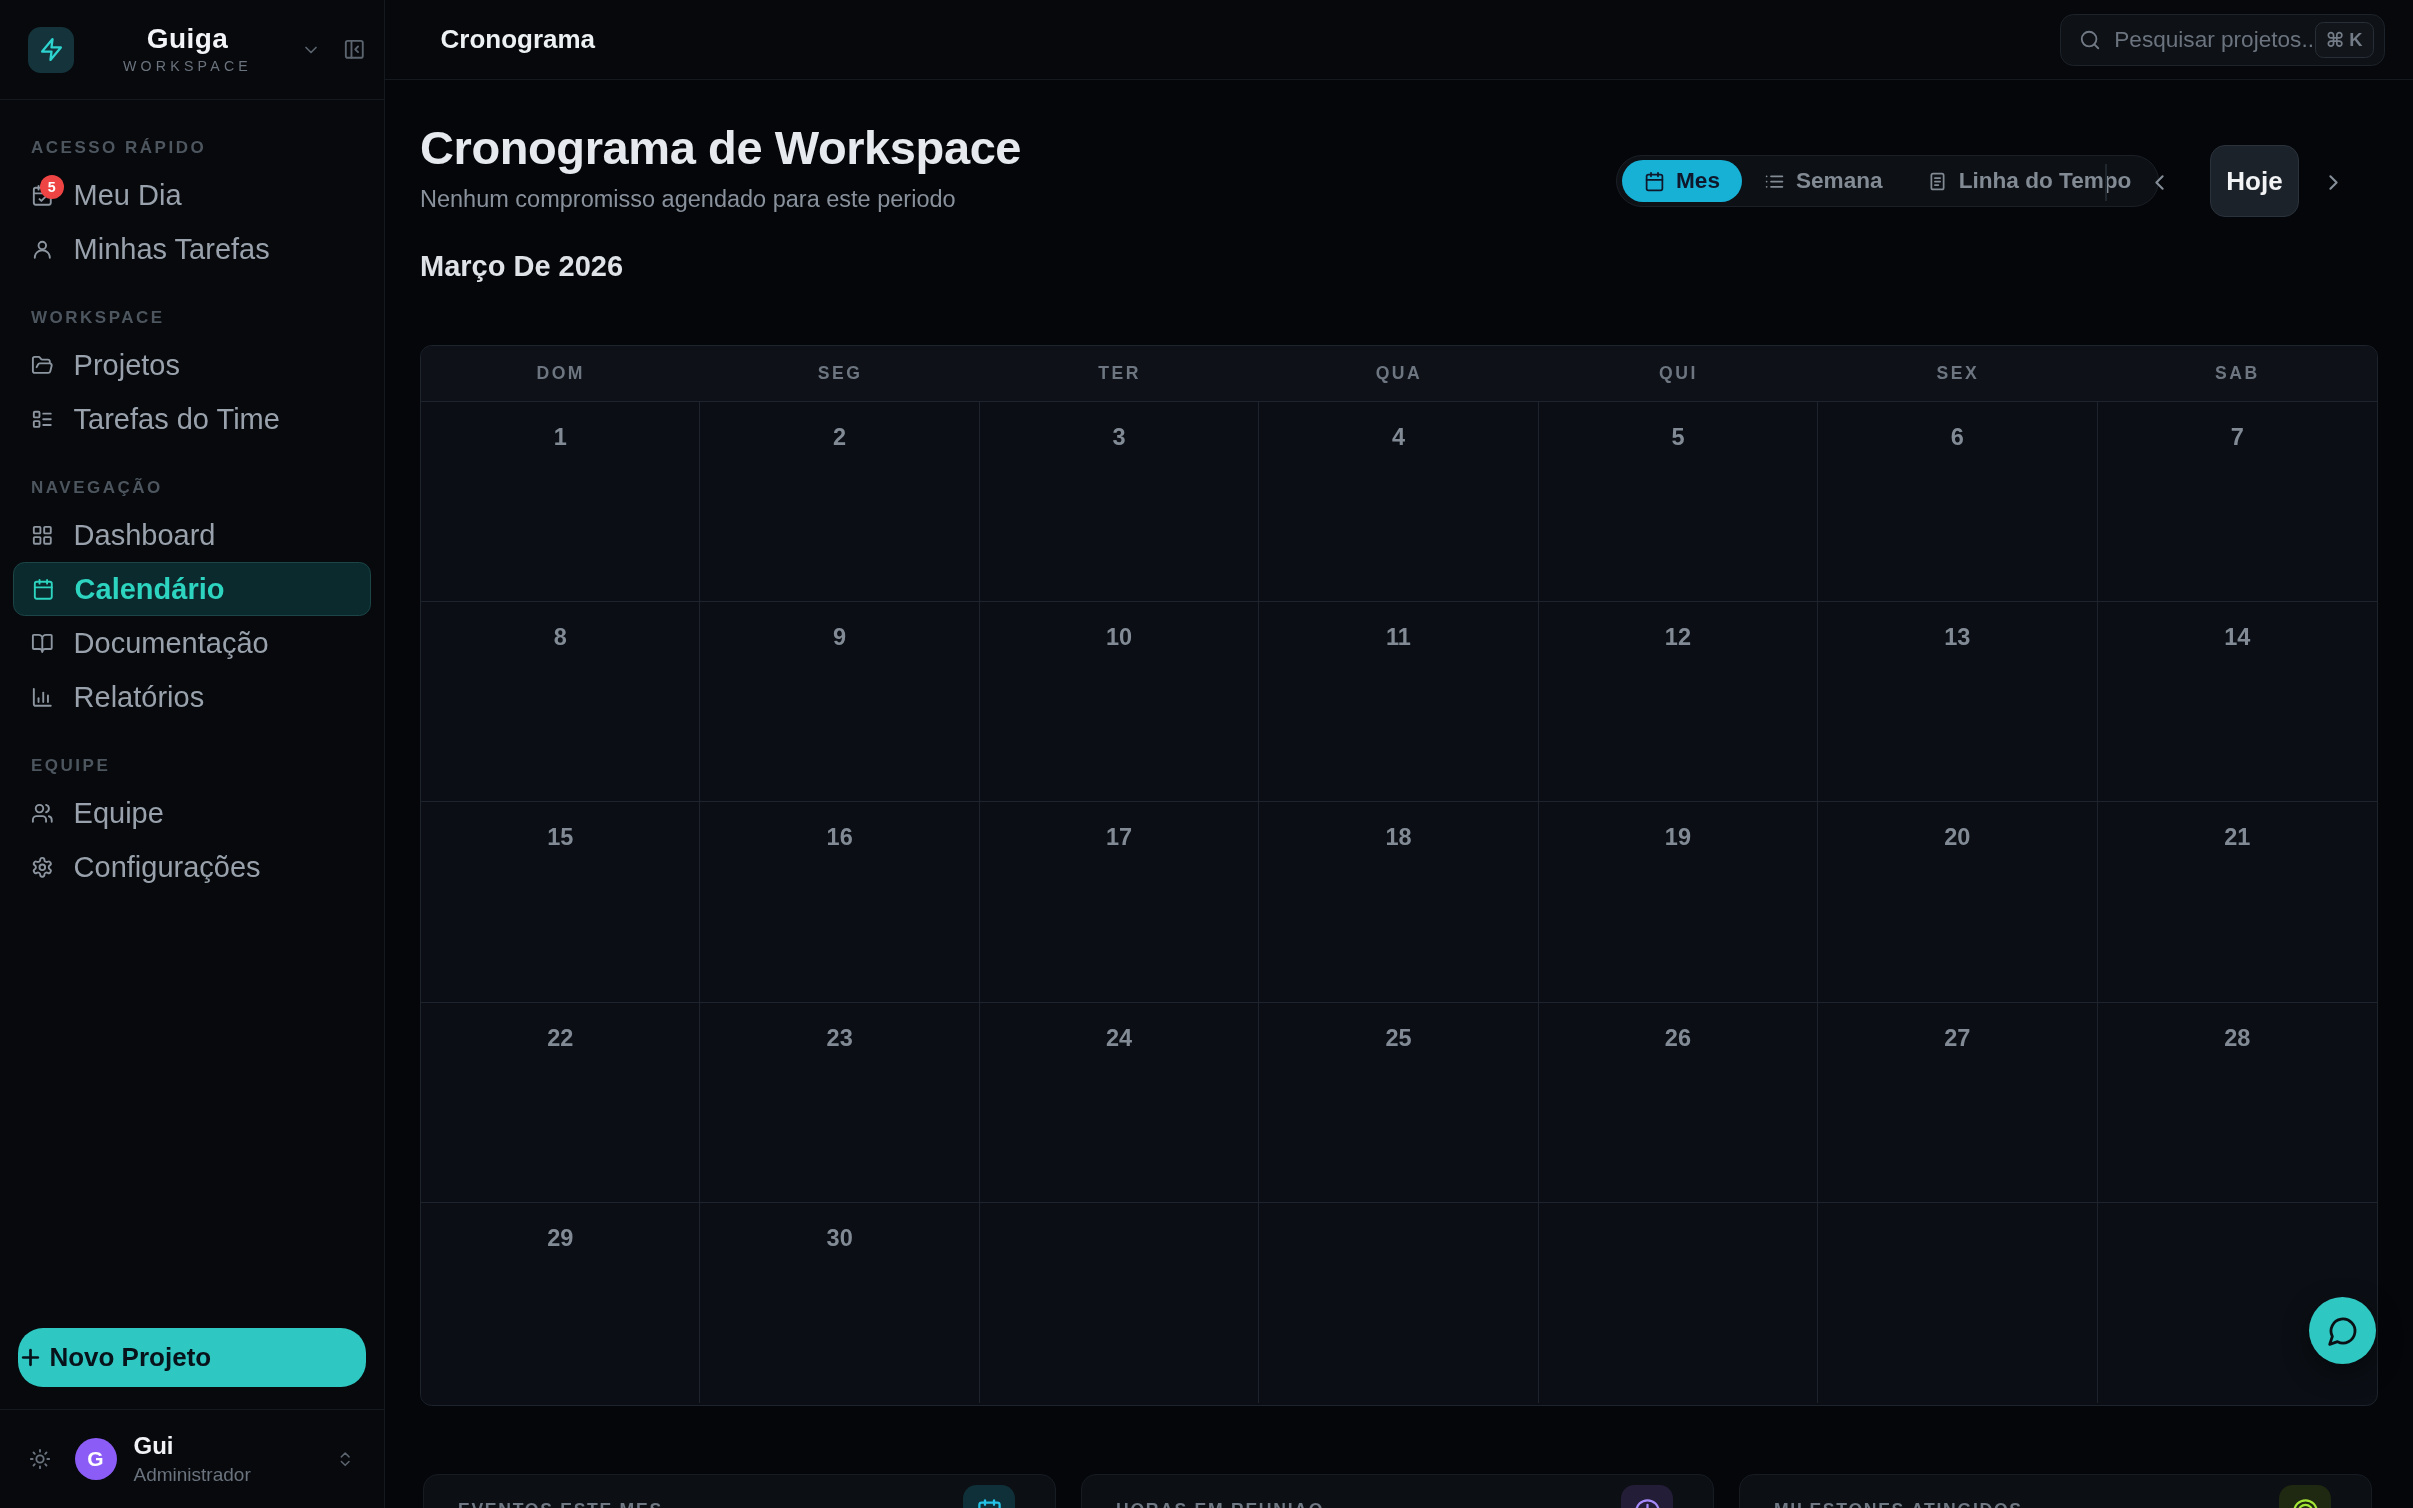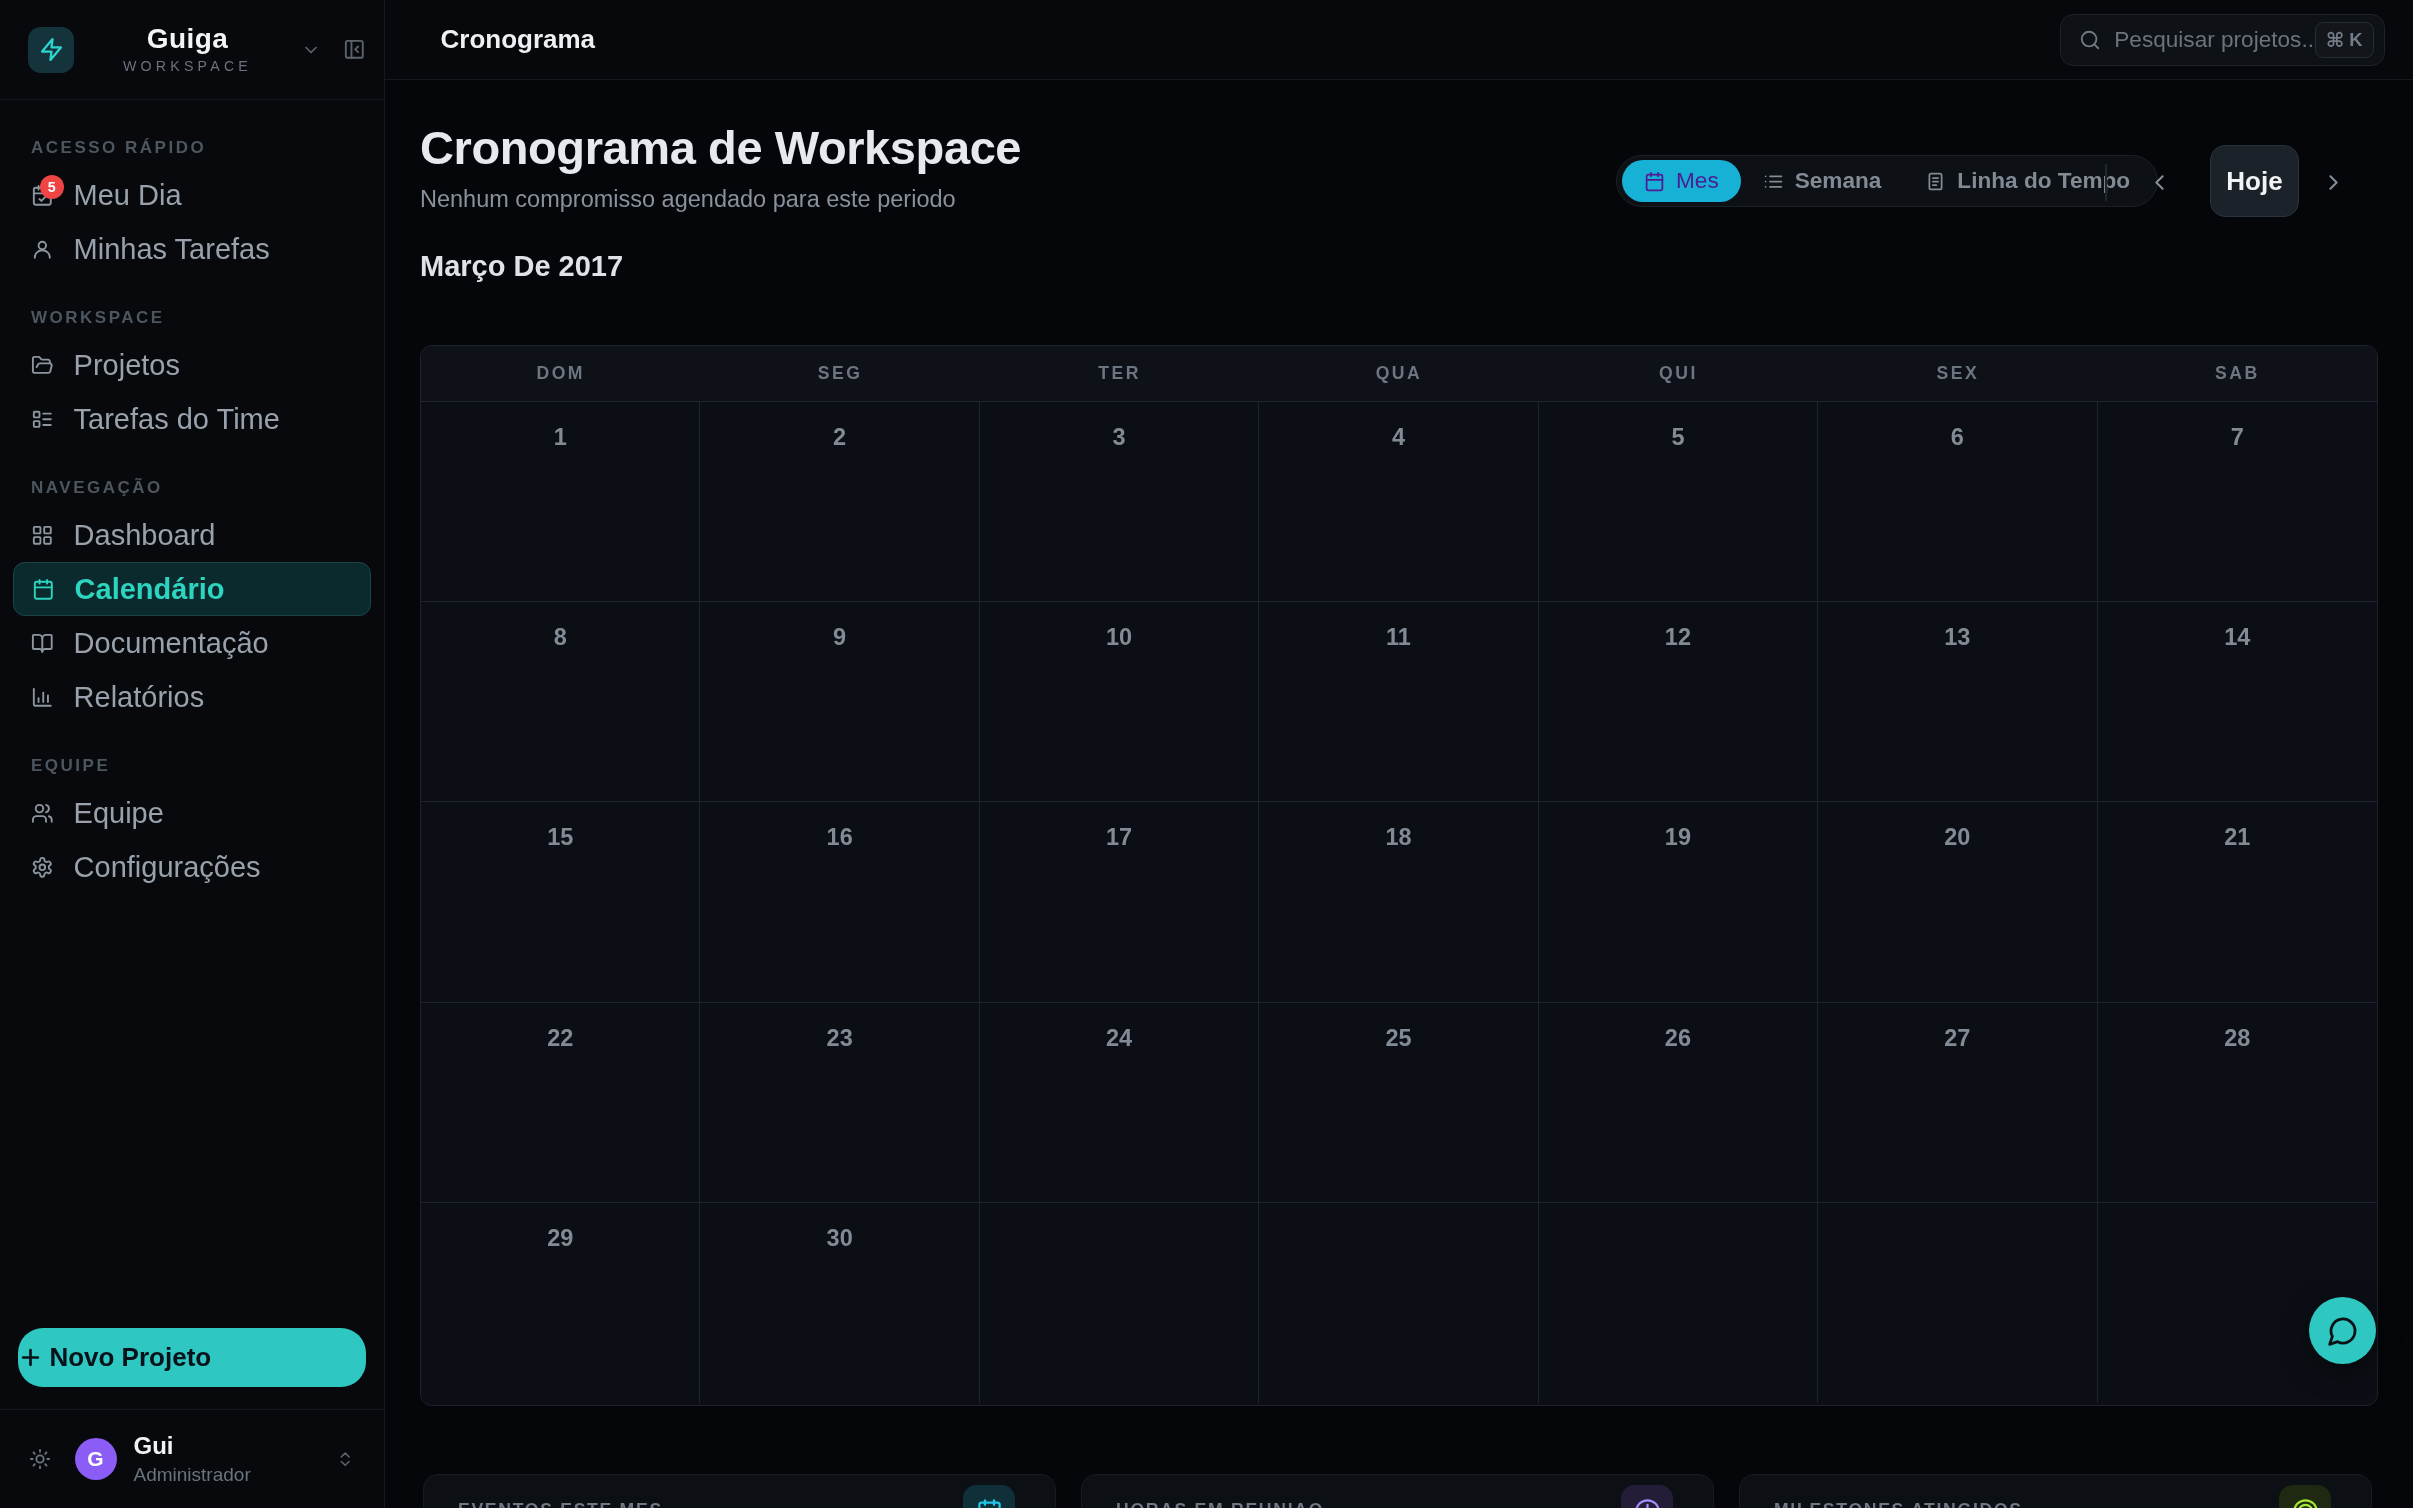--- a/index.html
+++ b/index.html
@@ -61,21 +61,21 @@
 
   
   .main{position:absolute;left:385px;top:80px;right:0;bottom:0;overflow:hidden}
   .page-title{position:absolute;left:35px;top:40px;font-size:47px;font-weight:800;letter-spacing:-0.4px;color:#e6eaee}
   .page-subtitle{position:absolute;left:35px;top:106px;font-size:23.5px;color:#89919c}
   .month-label{position:absolute;left:35px;top:170px;font-size:29px;font-weight:700;color:#dfe3e8}
 
   .view-toggle{position:absolute;left:1231px;top:75px;height:52px;background:#0d1015;border:1.7px solid #1b2027;border-radius:26px;display:flex;align-items:center;padding:0 5px}
   .vtab{display:flex;align-items:center;gap:11px;height:42px;padding:0 22px;border-radius:21px;color:#828a94;font-size:22.6px;font-weight:600;cursor:pointer;white-space:nowrap}
   .vtab svg{width:21px;height:21px}
-  .vtab.active{background:var(--accent);color:#4c1d95;font-weight:400}
+  .vtab.active{background:var(--accent);color:#0f172a;font-weight:700}
   .vdivider{position:absolute;left:1720px;top:84px;width:1.7px;height:37px;background:#20262e}
   .nav-arrow{position:absolute;top:80px;width:37px;height:44px;background:none;border:none;color:#858e98;display:flex;align-items:center;justify-content:center;cursor:pointer}
   .nav-arrow svg{width:25px;height:25px}
   .nav-prev{left:1756px}
   .nav-next{left:1930px}
   .today-btn{position:absolute;left:1825px;top:65px;width:89px;height:72px;background:#1c222a;border:1.7px solid #2a323c;border-radius:15px;color:#f1f3f5;font-family:inherit;font-size:26px;font-weight:700;cursor:pointer}
 
   
   .calendar{position:absolute;left:35px;top:265px;width:1958px;height:1061px;border:1.7px solid var(--cell-border);border-radius:11.7px;overflow:hidden;background:var(--cell-bg)}
   .cal-head{height:56px;background:var(--head-bg);border-bottom:1.7px solid var(--cell-border);display:grid;grid-template-columns:repeat(7,1fr)}
@@ -348,21 +348,21 @@
           <path d="m15 18-6-6 6-6"></path>
         </svg>
     </button>
     <button class="today-btn">Hoje</button>
     <button class="nav-arrow nav-next">
       <svg viewBox="0 0 24 24">
           <path d="m9 18 6-6-6-6"></path>
         </svg>
     </button>
 
-    <div class="month-label">Março De 2017</div>
+    <div class="month-label">Março De 2026</div>
 
     <div class="calendar">
       <div class="cal-head" id="cal-head">
           <div class="wd">DOM</div>
           <div class="wd">SEG</div>
           <div class="wd">TER</div>
           <div class="wd">QUA</div>
           <div class="wd">QUI</div>
           <div class="wd">SEX</div>
           <div class="wd">SAB</div>

